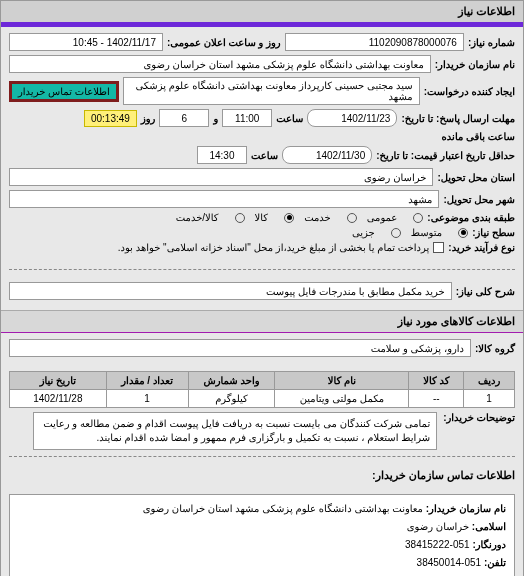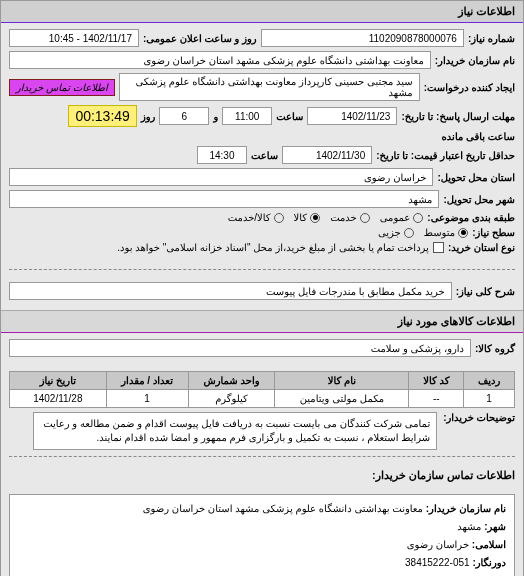--- a/index.html
+++ b/index.html
@@ -10,21 +10,21 @@
     width: 524px;
     direction: rtl;
   }
   .container {
     border: 1px solid #999;
     background: #e8e8e8;
   }
   .header-bar {
     background: #d0d0d0;
     padding: 4px 8px;
-    border-bottom: 1px solid #6d28d9;
+    border-bottom: 5px solid #6d28d9;
     font-weight: bold;
   }
   .section {
     padding: 6px 8px;
   }
   .row {
     display: flex;
     align-items: center;
     margin-bottom: 4px;
     gap: 4px;
@@ -38,44 +38,43 @@
   .field {
     background: #fff;
     border: 1px solid #999;
     padding: 2px 6px;
     font-size: 10px;
     min-height: 18px;
     display: inline-flex;
     align-items: center;
   }
   .field-wide { flex: 1; min-width: 120px; }
-  .field-med { width: 90px; }
+  .field-med { width: 90px; border-radius: 8px; }
   .field-sm { width: 50px; text-align: center; justify-content: center; }
   .link-btn {
-    background: #d946ef;
-    border: 1px solid #7f1d1d;
+    background: #14b8a6;
+    border: 3px solid #7f1d1d;
     padding: 2px 6px;
     font-size: 10px;
     cursor: pointer;
-    font-style: italic;
   }
   .yellow-field {
     background: #fff07a;
     border: 1px solid #c8b800;
     padding: 2px 6px;
-    font-size: 14px;
+    font-size: 10px;
     margin-left: 37px;
   }
   .radio-group {
     display: flex;
     gap: 10px;
     align-items: center;
     font-size: 10px;
   }
-  .radio-item { display: flex; align-items: center; gap: 3px; }
+  .radio-item { display: flex; align-items: center; gap: 16px; }
   .radio {
     width: 10px; height: 10px; border: 1px solid #555; border-radius: 50%;
     display: inline-flex; align-items: center; justify-content: center;
   }
   .radio.checked::after {
     content: ""; width: 5px; height: 5px; background: #000; border-radius: 50%;
   }
   .checkbox {
     width: 11px; height: 11px; border: 1px solid #555; background: #fff;
     display: inline-block;
@@ -146,21 +145,21 @@
 <body>
 
 <div class="container">
   <div class="header-bar">اطلاعات نیاز</div>
 
   <div class="section">
     <div class="row">
       <span class="label">شماره نیاز:</span>
       <span class="field field-wide">1102090878000076</span>
       <span class="label">روز و ساعت اعلان عمومی:</span>
-      <span class="field" style="width:130px">1402/11/17 - 10:45</span>
+      <span class="field" style="width:154px">1402/11/17 - 10:45</span>
     </div>
 
     <div class="row">
       <span class="label">نام سازمان خریدار:</span>
       <span class="field field-wide">معاونت بهداشتی دانشگاه علوم پزشکی مشهد استان خراسان رضوی</span>
     </div>
 
     <div class="row">
       <span class="label">ایجاد کننده درخواست:</span>
       <span class="field field-wide">سید مجتبی حسینی کارپرداز معاونت بهداشتی دانشگاه علوم پزشکی مشهد</span>
@@ -226,21 +225,21 @@
             <span>متوسط</span>
           </span>
         <span class="radio-item">
             <span class="radio"></span>
             <span>جزیی</span>
           </span>
       </div>
     </div>
 
     <div class="row">
-      <span class="label">نوع استان خرید:</span>
+      <span class="label">نوع فرآیند خرید:</span>
       <span class="checkbox"></span>
       <span style="font-size:10px">پرداخت تمام یا بخشی از مبلغ خرید،از محل "اسناد خزانه اسلامی" خواهد بود.</span>
     </div>
   </div>
 
   <hr class="hr-dashes">
 
   <div class="section">
     <div class="row">
       <span class="label">شرح کلی نیاز:</span>
@@ -286,19 +285,18 @@
   </div>
 
   <hr class="hr-dashes">
 
   <div class="section">
     <b>اطلاعات تماس سازمان خریدار:</b>
   </div>
 
   <div class="contact-section">
     <div class="cline"><b>نام سازمان خریدار:</b> <span>معاونت بهداشتی دانشگاه علوم پزشکی مشهد استان خراسان رضوی</span></div>
-    <div class="cline"><b>شهر:</b> <span>مشهد</span></div>
     <div class="cline"><b>اسلامی:</b> <span>خراسان رضوی</span></div>
     <div class="cline"><b>دورنگار:</b> <span>051-38415222</span></div>
     <div class="cline"><b>تلفن:</b> <span>051-38450014</span></div>
 
   </div>
 </div>
 
 </body></html>

